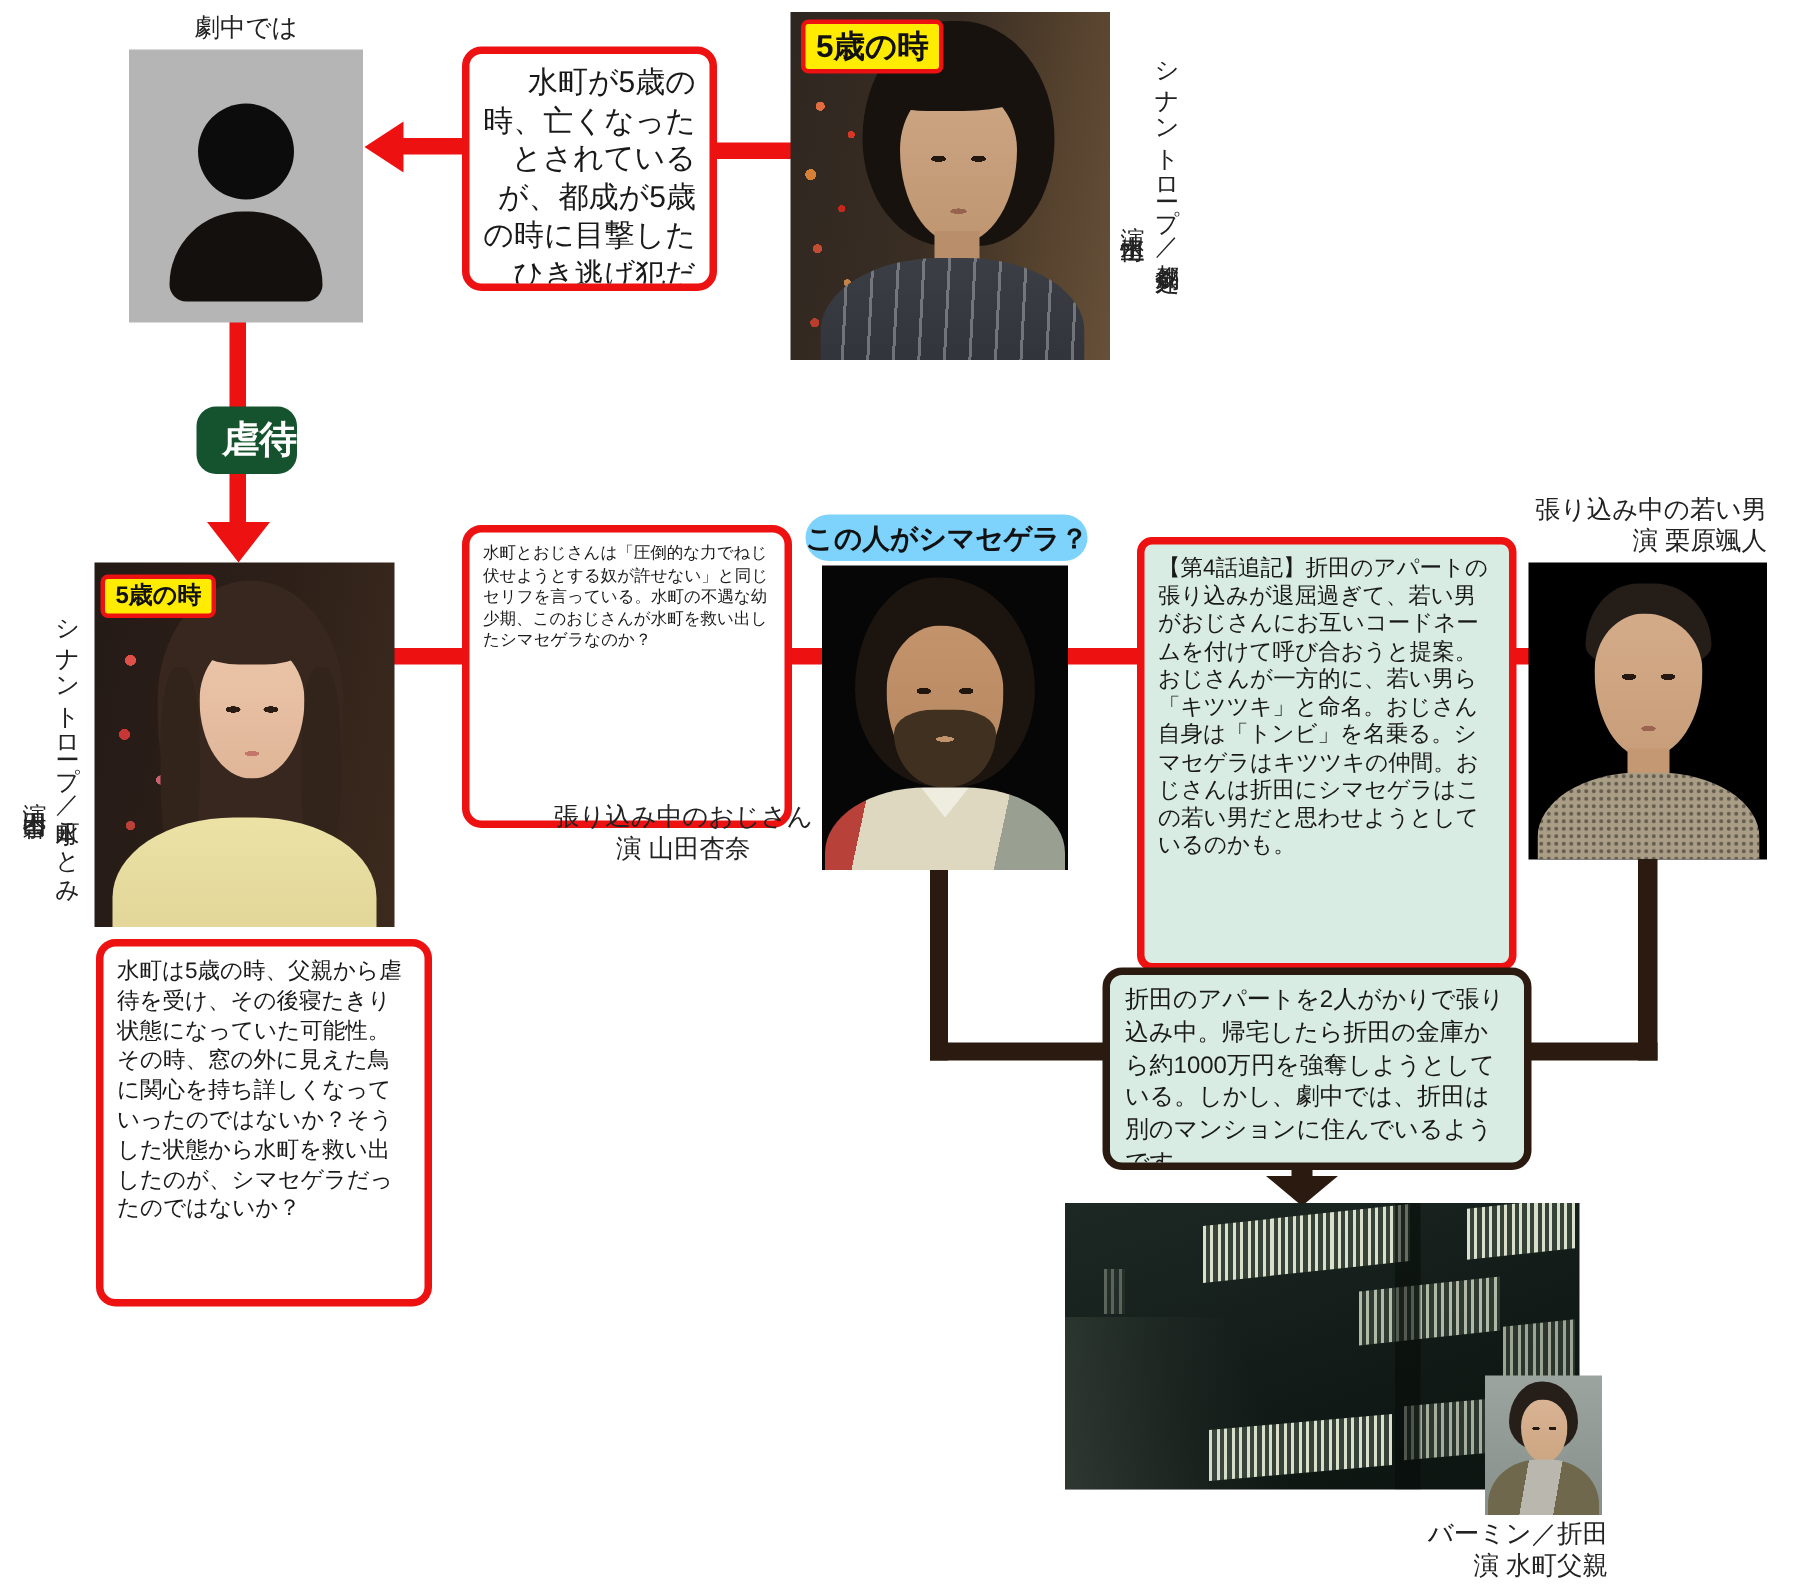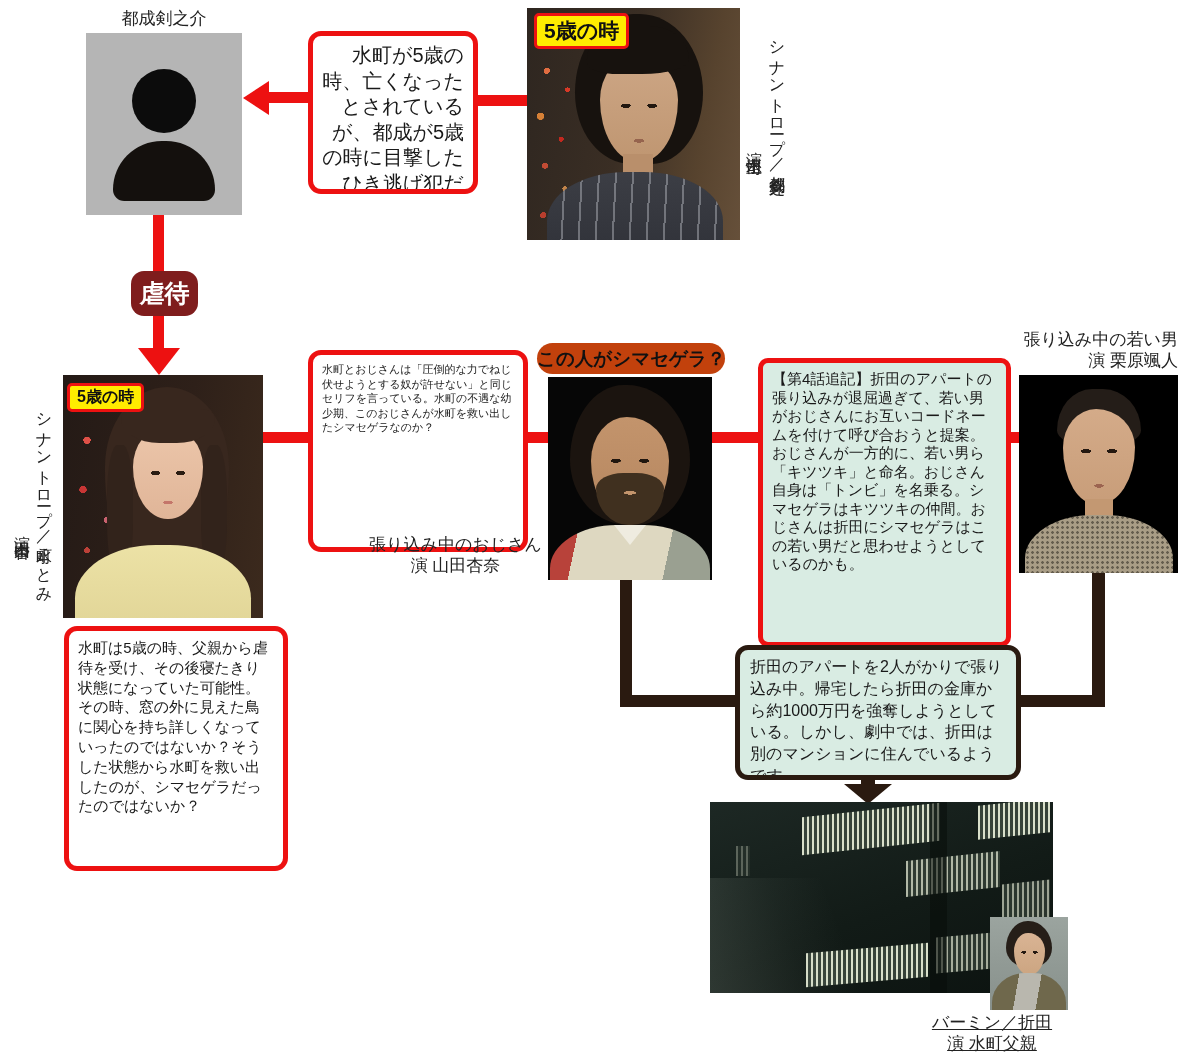--- a/index.html
+++ b/index.html
@@ -15,23 +15,23 @@
   .tri-down-dark{border-left:24px solid transparent;border-right:24px solid transparent;border-top:20px solid #2a1a10;}
   
   .note{background:#fff;border:5px solid #ed1111;border-radius:13px;padding:7px 9px;
         font-size:15px;line-height:1.3;font-weight:500;z-index:3;overflow:hidden;color:#191919;}
   .note-mint{background:#d9ece3;}
   .note-dark{border-color:#2a1a10;}
   
   .caption{font-size:17px;font-weight:500;color:#222;line-height:1.25;z-index:3;}
   .tag{background:#ffec00;border:3px solid #ed1111;border-radius:5px;color:#111;
        font-weight:bold;z-index:4;padding:1px 7px;white-space:nowrap;}
-  .pill{background:#c2410c;border-radius:17px;color:#111;font-weight:bold;text-align:center;
+  .pill{background:#7dd3fc;border-radius:17px;color:#111;font-weight:bold;text-align:center;
         z-index:4;white-space:nowrap;}
-  .badge{background:#7f1d1d;border-radius:13px;color:#fff;font-weight:bold;text-align:center;z-index:4;}
+  .badge{background:#14532d;border-radius:13px;color:#fff;font-weight:bold;text-align:right;z-index:4;}
   .vtext{writing-mode:vertical-rl;text-orientation:mixed;font-size:16px;letter-spacing:1px;
          font-weight:500;color:#222;z-index:3;white-space:nowrap;}
   
   .photo{overflow:hidden;z-index:2;}
   .photo>div{position:absolute;}
   
   .p-tonari{background:linear-gradient(100deg,#2e2620 0%,#3a2e24 45%,#57432e 78%,#66503a 100%);}
   .p-tonari .bokeh{left:0;top:40px;width:90px;height:190px;background:
      radial-gradient(circle 5px at 22% 12%,rgba(255,120,70,.85) 60%,transparent 62%),
      radial-gradient(circle 4px at 45% 22%,rgba(255,60,40,.8) 60%,transparent 62%),
@@ -142,21 +142,21 @@
   <div class="abs rline" style="left:710px;top:432px;width:50px;height:11px;"></div>
   <div class="abs rline" style="left:981px;top:432px;width:40px;height:11px;"></div>
 
   <div class="abs bline" style="left:620px;top:578px;width:12px;height:129px;"></div>
   <div class="abs bline" style="left:620px;top:695px;width:118px;height:12px;"></div>
   <div class="abs bline" style="left:1092px;top:571px;width:13px;height:136px;"></div>
   <div class="abs bline" style="left:988px;top:695px;width:117px;height:12px;"></div>
   <div class="abs bline" style="left:861px;top:756px;width:14px;height:29px;"></div>
   <div class="abs tri tri-down-dark" style="left:844px;top:784px;"></div>
 
-  <div class="abs caption" style="left:86px;top:8px;width:156px;text-align:center;">都成剣之介</div>
+  <div class="abs caption" style="left:86px;top:8px;width:156px;text-align:center;">劇中では</div>
   <div class="abs photo" style="left:86px;top:33px;width:156px;height:182px;background:#b5b5b5;">
     <div style="left:46px;top:36px;width:64px;height:64px;background:#0c0c0c;border-radius:50%;"></div>
     <div style="left:27px;top:108px;width:102px;height:60px;background:#14100d;border-radius:52px 52px 12px 12px;"></div>
   </div>
 
   <div class="abs badge" style="left:131px;top:271px;width:67px;height:45px;font-size:25px;line-height:45px;">虐待</div>
 
   <div class="abs note" style="left:308px;top:31px;width:142px;height:139px;font-size:20px;line-height:1.28;text-align:right;">水町が5歳の時、亡くなったとされているが、都成が5歳の時に目撃したひき逃げ犯だった可能性は？</div>
 
   <div class="abs photo p-tonari" style="left:527px;top:8px;width:213px;height:232px;">
@@ -226,18 +226,18 @@
     <div class="win" style="left:26px;top:44px;width:14px;height:30px;opacity:.35;"></div>
     <div class="pillar"></div>
     <div class="wedge"></div>
   </div>
 
   <div class="abs photo p-ori" style="left:990px;top:917px;width:78px;height:93px;">
     <div class="hair"></div>
     <div class="face"></div>
     <div class="torso"></div>
   </div>
-  <div class="abs caption" style="left:912px;top:1012px;width:160px;text-align:center;text-decoration:underline;">
+  <div class="abs caption" style="left:912px;top:1012px;width:160px;text-align:right;">
     <div>バーミン／折田</div>
     <div>演 水町父親</div>
   </div>
 
 </div>
 
 </body></html>

